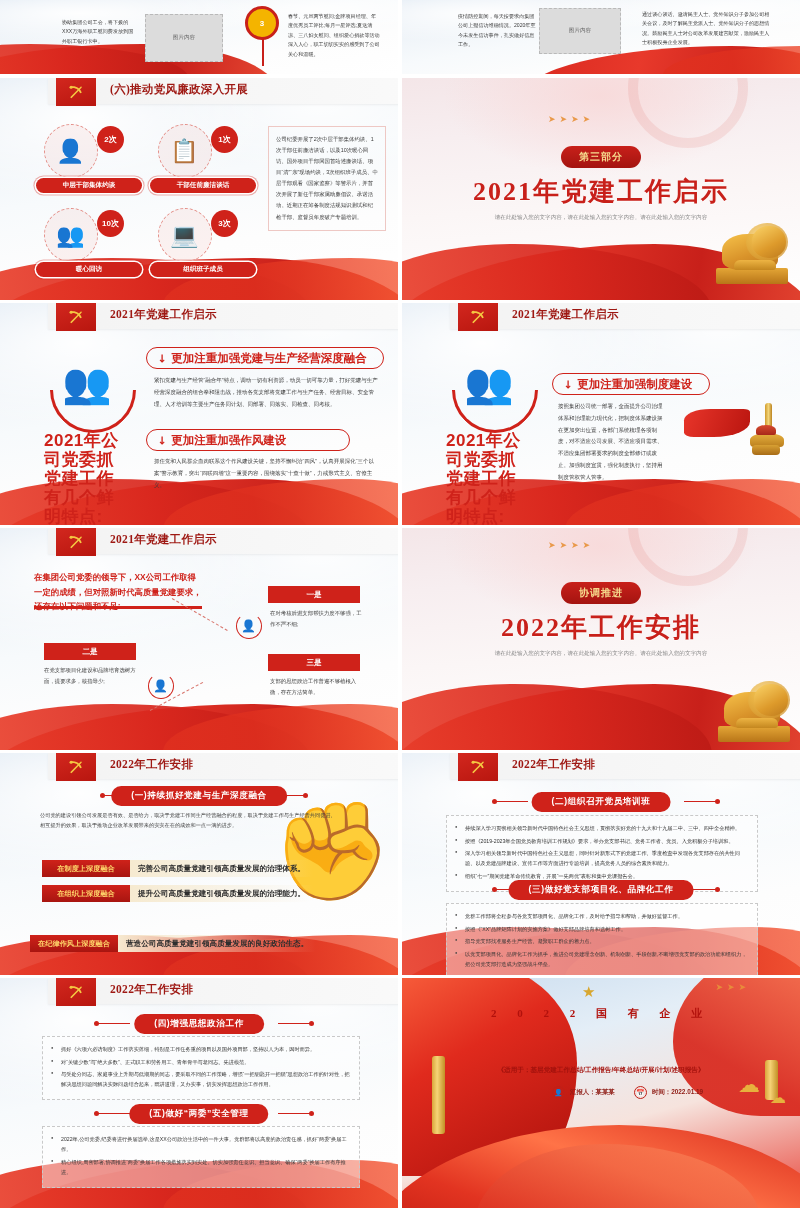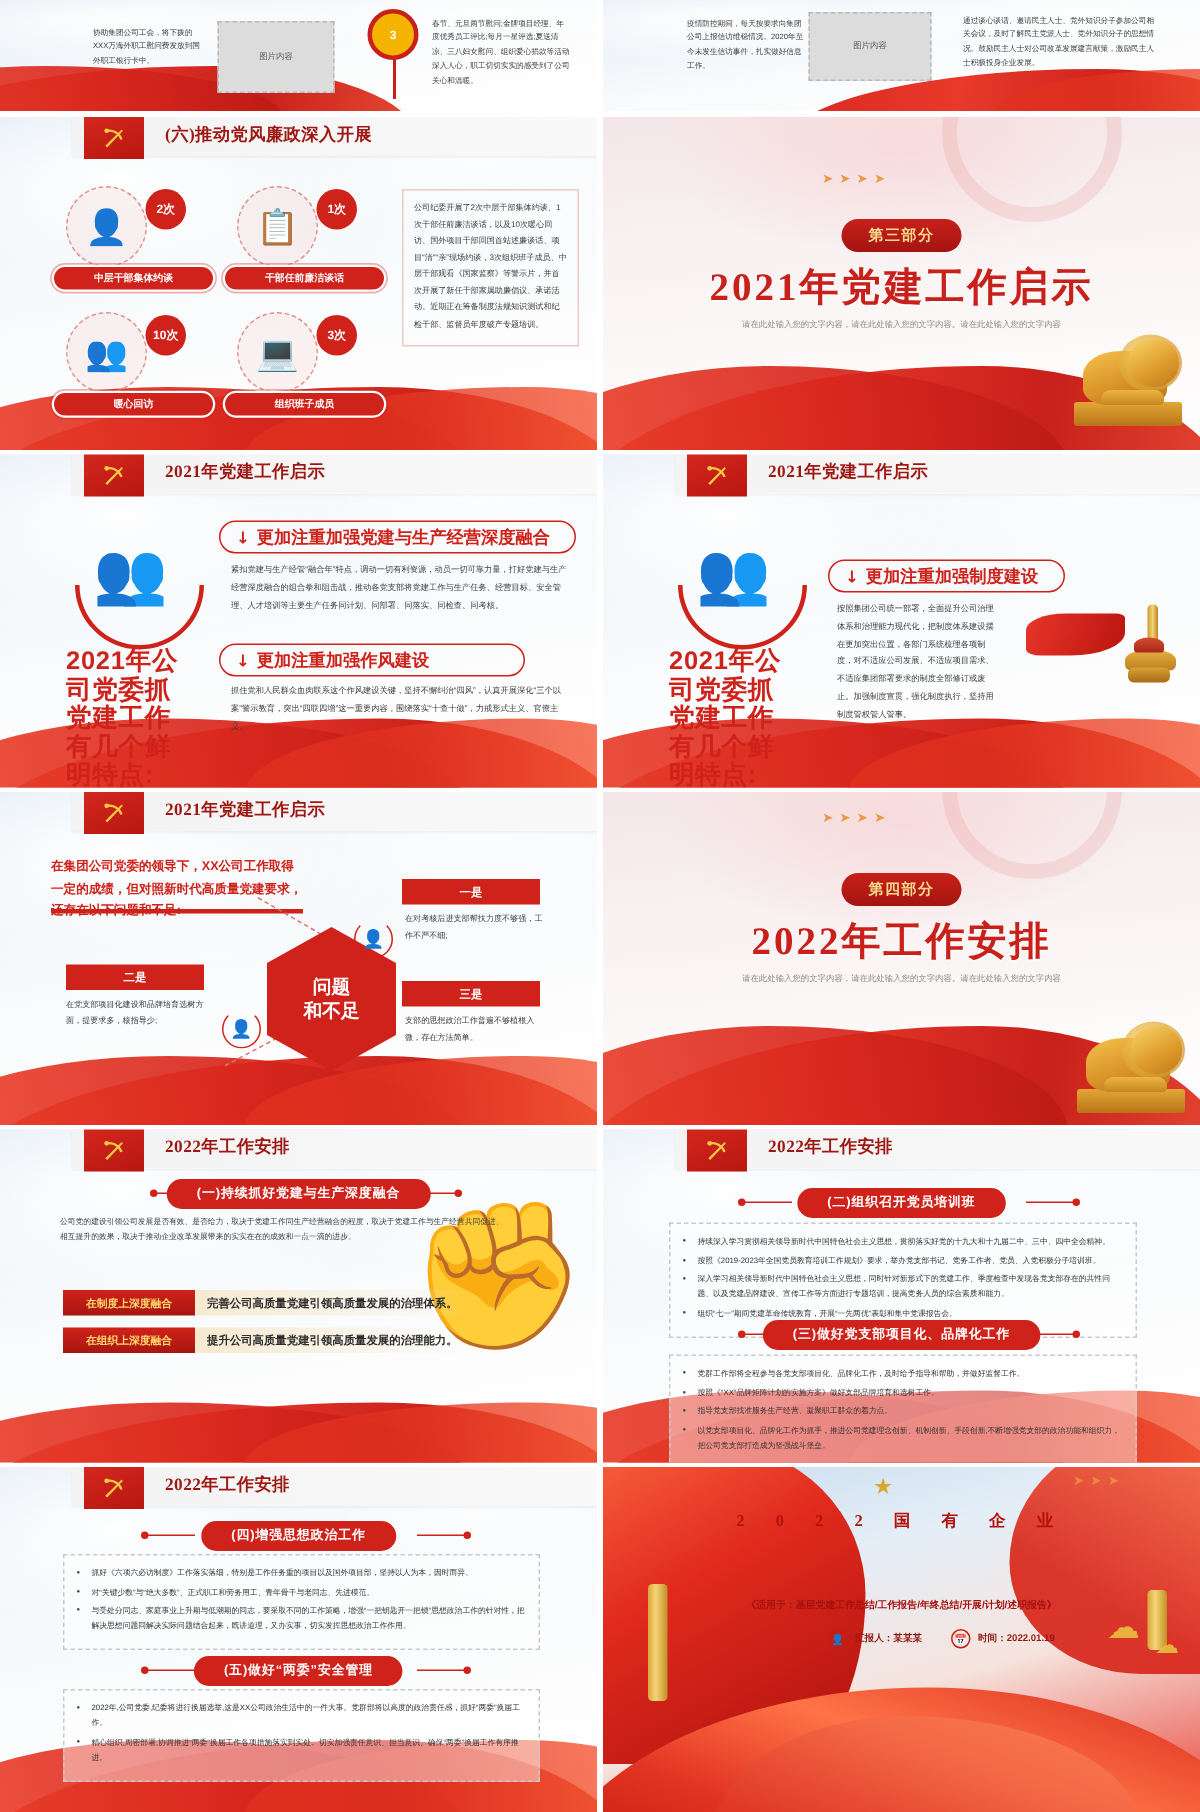--- a/index.html
+++ b/index.html
@@ -390,21 +390,20 @@
       </div>
       <div class="ttl">2021年党建工作启示</div>
     </div>
 
     <div class="lead" style="left:34px; top:42px; width:170px;">在集团公司党委的领导下，XX公司工作取得一定的成绩，但对照新时代高质量党建要求，还存在以下问题和不足:</div>
     <div class="lead-rule" style="left:34px; top:78px; width:168px;"></div>
 
     <div class="dotline" style="left:172px; top:70px; width:64px; transform:rotate(30deg); transform-origin:left center;"></div>
     <div class="dotline" style="left:150px; top:182px; width:60px; transform:rotate(-28deg); transform-origin:left center;"></div>
 
-    <div class="hexa" style="left:178px; top:90px;">问题<br>和不足</div>
 
     <div class="mini-ring" style="left:236px; top:85px;">
         <span>👤</span>
       </div>
     <div class="mini-ring" style="left:148px; top:145px;">
         <span>👤</span>
       </div>
 
     <div class="tag-bar" style="left:268px; top:58px; width:92px;">一是</div>
     <div class="tag-txt" style="left:270px; top:80px; width:92px;">在对考核后进支部帮扶力度不够强，工作不严不细;</div>
@@ -413,21 +412,21 @@
     <div class="tag-txt" style="left:44px; top:137px; width:92px;">在党支部项目化建设和品牌培育选树方面，提要求多，核指导少;</div>
 
     <div class="tag-bar" style="left:268px; top:126px; width:92px;">三是</div>
     <div class="tag-txt" style="left:270px; top:148px; width:92px;">支部的思想政治工作普遍不够植根入微，存在方法简单。</div>
   </div>
 
   <div class="slide sl-w col-r" style="top:528px; height:222px;">
     <div class="bg-warm"></div>
     <div class="seal" style="right:52px; top:-62px; width:120px; height:120px;"></div>
     <div class="birds" style="left:146px; top:12px;">➤➤➤➤</div>
-    <div class="div-badge" style="top:54px;">第四部分</div>
+    <div class="div-badge" style="top:54px;">协调推进</div>
     <div class="div-title" style="top:82px;">2022年工作安排</div>
     <div class="div-sub" style="top:120px;">请在此处输入您的文字内容，请在此处输入您的文字内容。请在此处输入您的文字内容</div>
     <div class="ribbon" style="bottom:-46px; height:112px;">
       <div class="r1"></div>
         <div class="r2"></div>
     </div>
     <div class="lion" style="right:8px; bottom:6px; width:74px; height:60px;">
       <div class="base"></div>
         <div class="body"></div>
         <div class="mane"></div>
@@ -466,20 +465,24 @@
 
     <div class="intro-p" style="left:40px; top:57px; width:300px;">公司党的建设引领公司发展是否有效、是否给力，取决于党建工作同生产经营融合的程度，取决于党建工作与生产经营共同促进、相互提升的效果，取决于推动企业改革发展带来的实实在在的成效和一点一滴的进步。</div>
 
     <div class="row-item" style="left:42px; top:107px;">
       <div class="row-key">在制度上深度融合</div>
       <div class="row-val">完善公司高质量党建引领高质量发展的治理体系。</div>
     </div>
     <div class="row-item" style="left:42px; top:132px;">
       <div class="row-key">在组织上深度融合</div>
       <div class="row-val">提升公司高质量党建引领高质量发展的治理能力。</div>
+    </div>
+    <div class="row-item" style="left:30px; top:182px;">
+      <div class="row-key">在纪律作风上深度融合</div>
+      <div class="row-val">营造公司高质量党建引领高质量发展的良好政治生态。</div>
     </div>
   </div>
 
   <div class="slide sl-w col-r" style="top:753px; height:222px;">
     <div class="bg-sky"></div>
     <div class="ribbon" style="bottom:-44px; height:92px;">
       <div class="r1"></div>
         <div class="r2"></div>
         <div class="r3"></div>
     </div>

